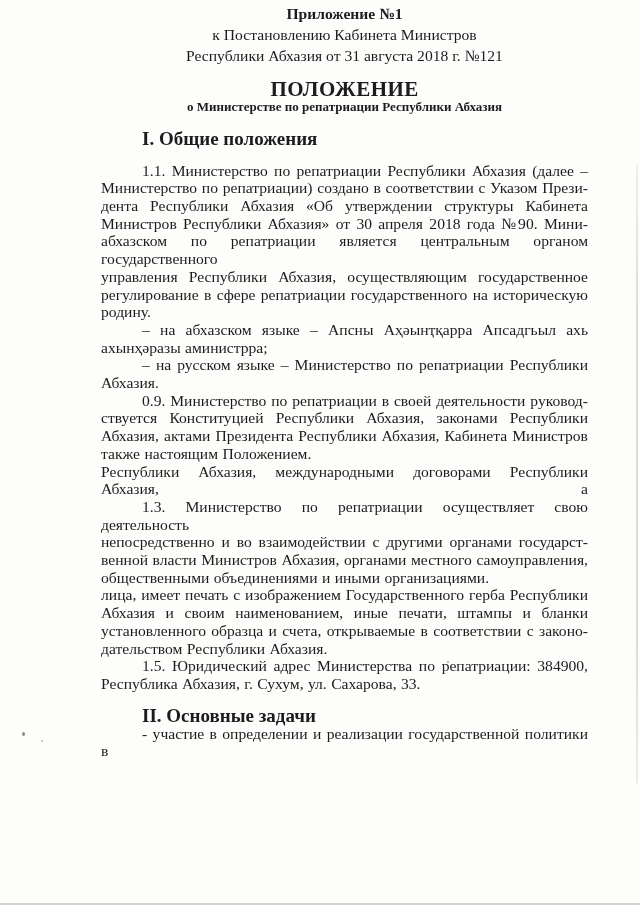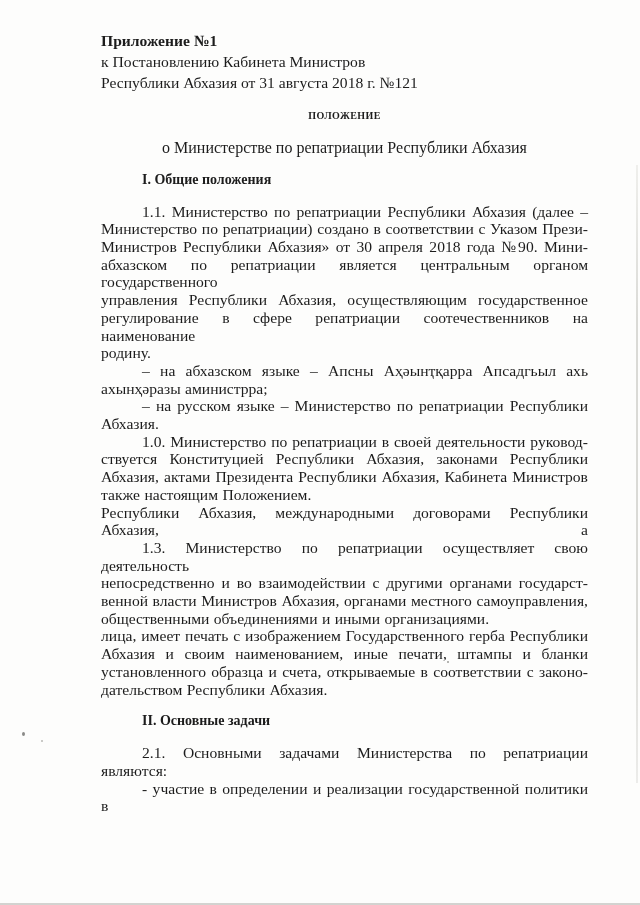--- a/index.html
+++ b/index.html
@@ -7,25 +7,25 @@
   .page{
     position:relative;
     width:640px;height:905px;
     margin:0 auto;
     background:#fdfdfc;
     color:#1c1c1c;
     overflow:hidden;
     box-shadow:0 0 4px rgba(0,0,0,.15);
   }
   .content{position:absolute;left:101px;top:0;width:487px;}
-  .doc-header{padding-top:30px;text-align:left;font-size:15.6px;line-height:21.2px;}
+  .doc-header{padding-top:3px;text-align:center;font-size:15.6px;line-height:21.2px;}
   .doc-header .hline-bold{font-weight:bold;}
-  .doc-title{margin-top:13px;text-align:center;font-weight:bold;font-size:10px;line-height:18px;letter-spacing:.4px;}
-  .doc-subtitle{margin-top:14px;text-align:center;font-weight:normal;font-size:16px;line-height:18px;}
-  .section-heading{margin:14px 0 0 41px;font-weight:bold;font-size:14px;line-height:18px;}
+  .doc-title{margin-top:13px;text-align:center;font-weight:bold;font-size:21px;line-height:18px;letter-spacing:.4px;}
+  .doc-subtitle{text-align:center;font-weight:bold;font-size:13px;line-height:18px;}
+  .section-heading{margin:14px 0 0 41px;font-weight:bold;font-size:19px;line-height:18px;}
   .para{margin:0;}
   .para.first-para{margin-top:14px;}
   .line{
     font-size:15.6px;line-height:17.7px;
     text-align:justify;text-align-last:justify;
     word-spacing:.5px;
   }
   .line.first{text-indent:41px;}
   .line.end{text-align-last:left;}
   
@@ -51,59 +51,61 @@
 
     <div class="doc-title">ПОЛОЖЕНИЕ</div>
     <div class="doc-subtitle">о Министерстве по репатриации Республики Абхазия</div>
 
     <div id="doc-body">
         <section>
           <div class="section-heading">I. Общие положения</div>
           <div class="para first-para">
             <div class="line first">1.1. Министерство по репатриации Республики Абхазия (далее –</div>
             <div class="line">Министерство по репатриации) создано в соответствии с Указом Прези-</div>
+            <div class="line">дента Республики Абхазия «Об утверждении структуры Кабинета</div>
             <div class="line">Министров Республики Абхазия» от 30 апреля 2018 года №90. Мини-</div>
             <div class="line">абхазском по репатриации является центральным органом государственного</div>
             <div class="line">управления Республики Абхазия, осуществляющим государственное</div>
-            <div class="line">регулирование в сфере репатриации соотечественников на наименование</div>
+            <div class="line">регулирование в сфере репатриации государственного на историческую</div>
             <div class="line end">родину.</div>
           </div>
           <div class="para">
             <div class="line first">– на абхазском языке – Апсны Аҳәынҭқарра Апсадгьыл ахь</div>
             <div class="line end">ахынҳәразы аминистрра;</div>
           </div>
           <div class="para">
             <div class="line first">– на русском языке – Министерство по репатриации Республики</div>
             <div class="line end">Абхазия.</div>
           </div>
           <div class="para">
-            <div class="line first">1.0. Министерство по репатриации в своей деятельности руковод-</div>
+            <div class="line first">0.9. Министерство по репатриации в своей деятельности руковод-</div>
             <div class="line">ствуется Конституцией Республики Абхазия, законами Республики</div>
             <div class="line">Абхазия, актами Президента Республики Абхазия, Кабинета Министров</div>
             <div class="line end">также настоящим Положением.</div>
             <div class="line">Республики Абхазия, международными договорами Республики Абхазия, а</div>
           </div>
           <div class="para">
             <div class="line first">1.3. Министерство по репатриации осуществляет свою деятельность</div>
             <div class="line">непосредственно и во взаимодействии с другими органами государст-</div>
             <div class="line">венной власти Министров Абхазия, органами местного самоуправления,</div>
             <div class="line end">общественными объединениями и иными организациями.</div>
           </div>
           <div class="para">
             <div class="line">лица, имеет печать с изображением Государственного герба Республики</div>
             <div class="line">Абхазия и своим наименованием, иные печати, штампы и бланки</div>
             <div class="line">установленного образца и счета, открываемые в соответствии с законо-</div>
             <div class="line end">дательством Республики Абхазия.</div>
           </div>
+          <div class="para">
+            <div class="line first">1.5. Юридический адрес Министерства по репатриации: 384900,</div>
+            <div class="line end">Республика Абхазия, г. Сухум, ул. Сахарова, 33.</div>
+          </div>
         </section>
         <section>
           <div class="section-heading">II. Основные задачи</div>
-          <div class="para first-para">
-            <div class="line first end">2.1. Основными задачами Министерства по репатриации являются:</div>
-          </div>
           <div class="para">
             <div class="line first">- участие в определении и реализации государственной политики в</div>
           </div>
         </section>
       </div>
 
   </div>
 
   <div class="edge-right"></div>
   <div class="edge-bottom"></div>

